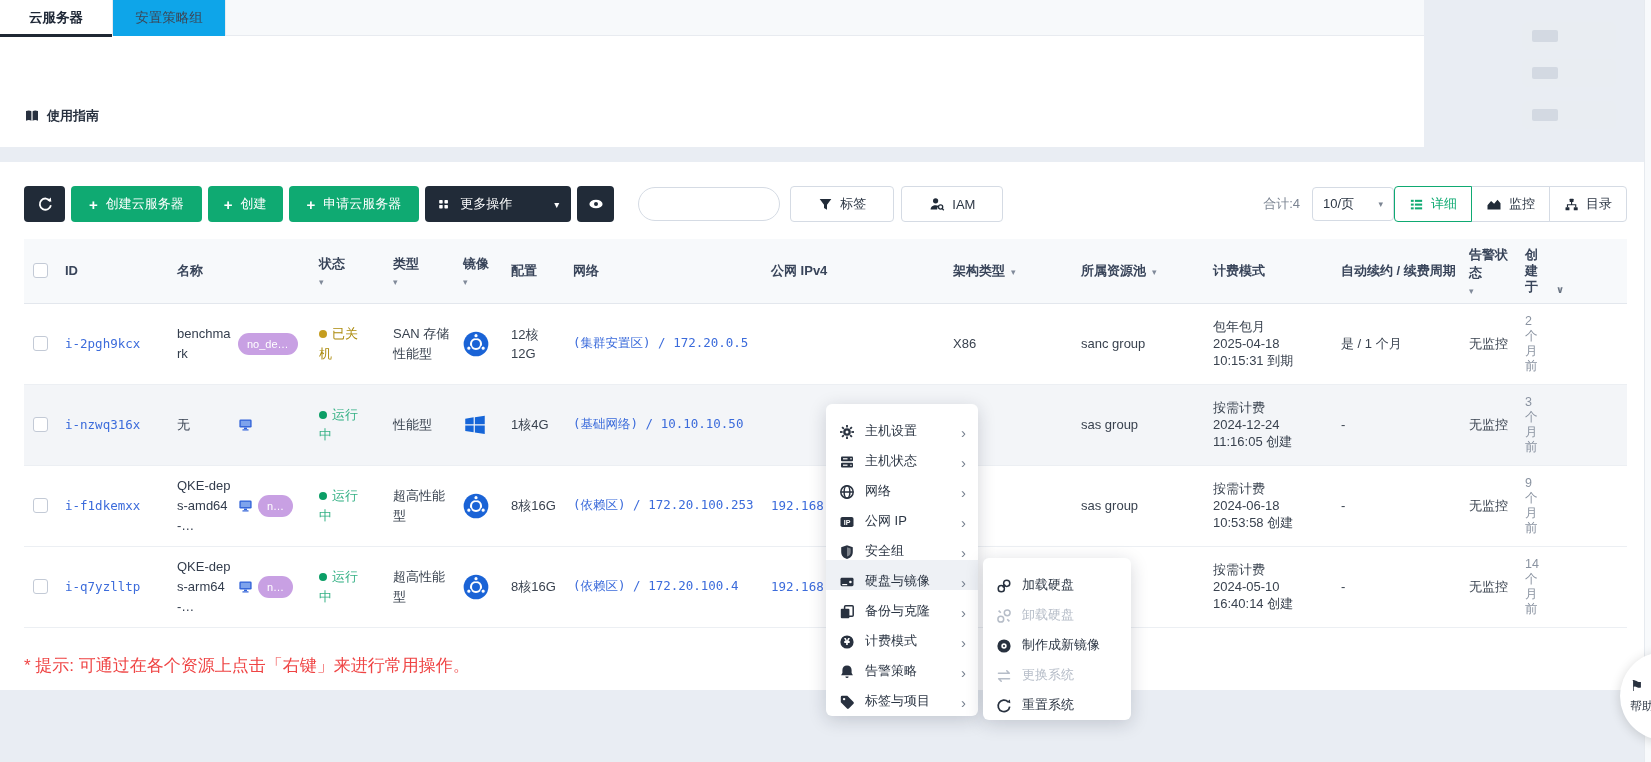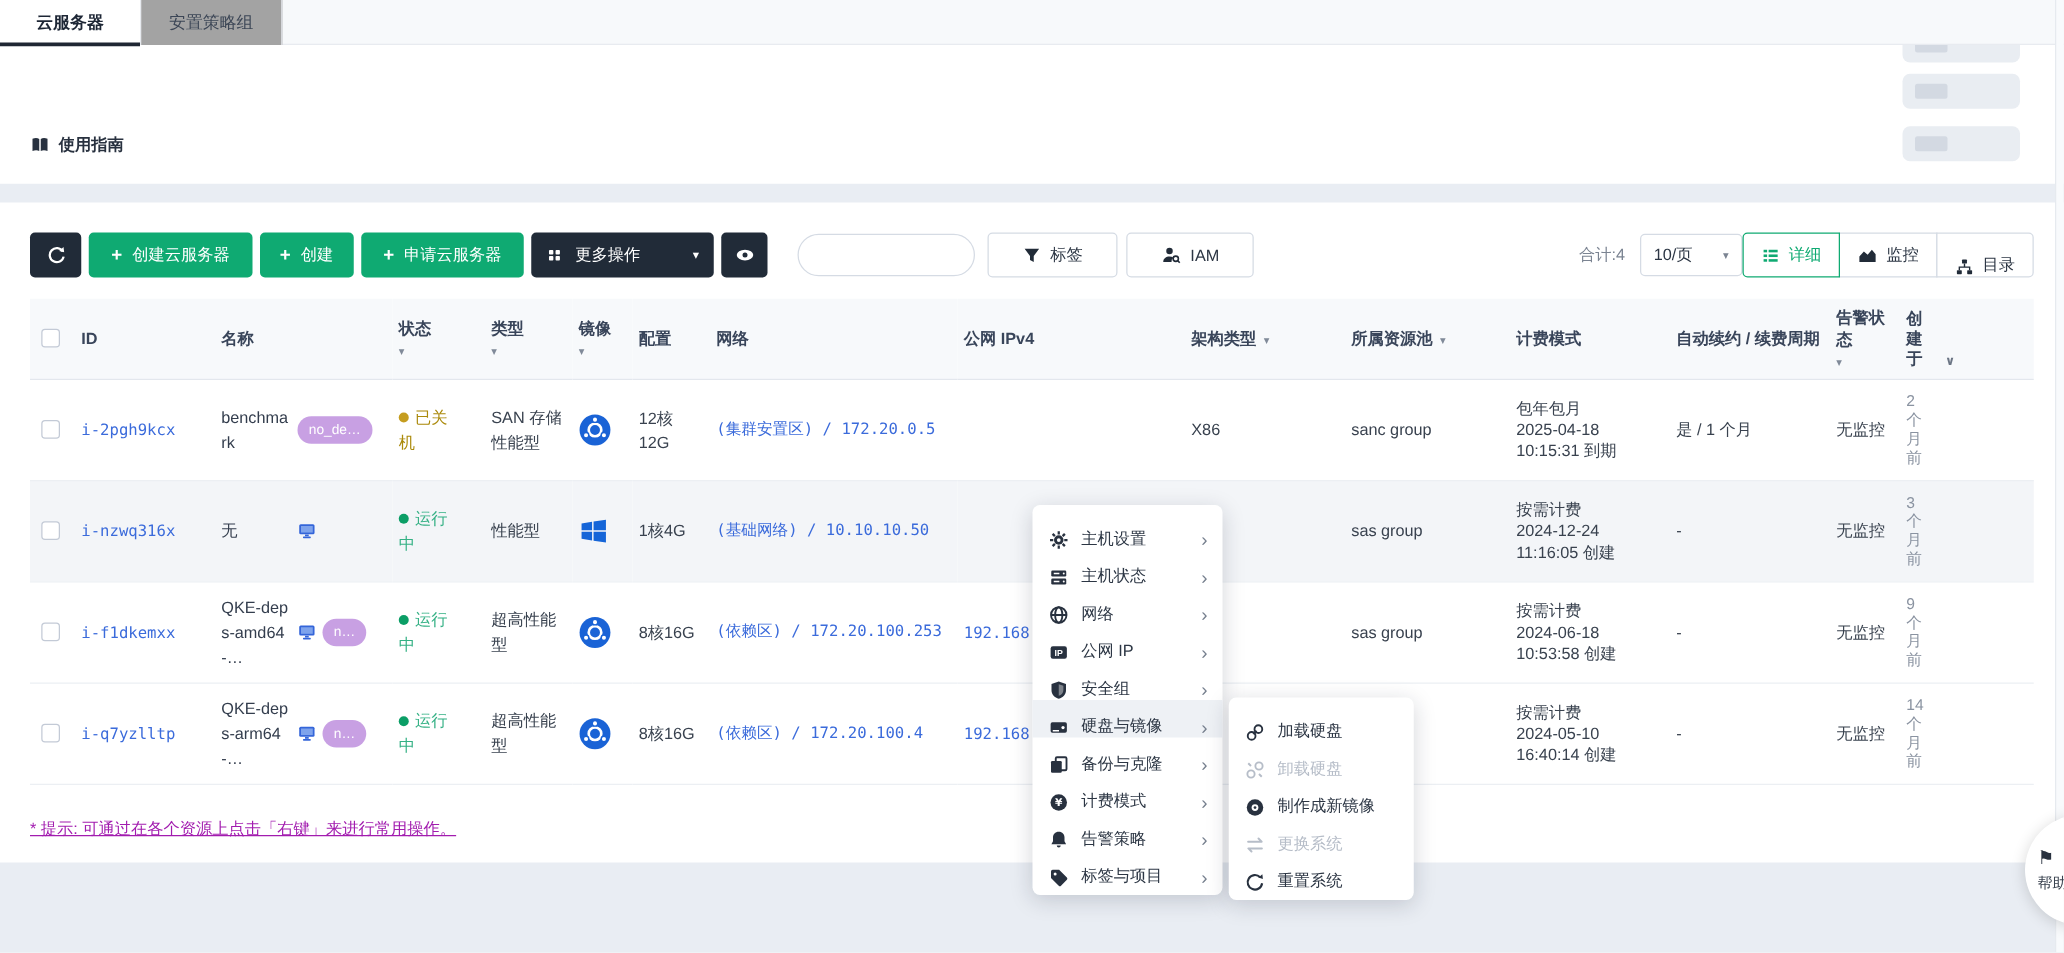--- a/index.html
+++ b/index.html
@@ -1,24 +1,24 @@
 <!DOCTYPE html>
 <html><head>
 <meta charset="utf-8">
 <style>
   * { margin:0; padding:0; box-sizing:border-box; }
   html,body { width:1651px; height:762px; }
   body { font-family:"Liberation Sans","DejaVu Sans",sans-serif; background:#e9edf3; overflow:hidden; }
   .stage { position:relative; width:1651px; height:762px; background:#e9edf3; overflow:hidden; }
 
   
-  .top-card { position:absolute; left:0; top:0; width:1651px; height:147px; background:#fff; }
+  .top-card { position:absolute; left:0; top:0; width:1424px; height:147px; background:#fff; }
   .tabbar { position:relative; z-index:2; height:36px; background:#f7f9fb; border-bottom:1px solid #e8ebf0; display:flex; }
   .tab { width:113px; height:36px; display:flex; align-items:center; justify-content:center;
-         font-size:13.5px; color:#3c4656; border-right:1px solid #e7eaef; cursor:pointer; position:relative; background:#a3a3a3; }
+         font-size:13.5px; color:#3c4656; border-right:1px solid #e7eaef; cursor:pointer; position:relative; background:#0ea5e9; }
   .tab.active { background:#fff; color:#1d2635; font-weight:bold; }
   .tab.active::after { content:""; position:absolute; left:0; right:0; bottom:-1px; height:3px; background:#1f2733; }
   .collapse-link { position:absolute; right:95px; top:9px; font-size:13.5px; color:#2a3342; cursor:pointer; }
   .desc { position:absolute; left:24px; top:60px; width:1345px; font-size:13.5px; line-height:22px; color:#4b5566; z-index:2;}
   .guide { position:absolute; left:24px; top:107px; display:flex; align-items:center; gap:7px;
            font-size:13px; color:#28313f; font-weight:bold; cursor:pointer; z-index:2;}
   .skeletons { position:absolute; left:1522px; top:0; width:94px; height:147px; z-index:1; }
   .skel-box { position:absolute; left:0; width:94px; height:28px; background:#e9edf2; border-radius:6px; }
   .skel-box .bar { position:absolute; left:10px; top:8px; width:26px; height:12px; background:#d3d9e2; border-radius:2px; }
 
@@ -42,21 +42,21 @@
   .btn-line { background:#fff; border:1px solid #d5dbe4; color:#2c3644; padding:0 27px; gap:7px; margin-right:7px; }
   .right-cluster { margin-left:auto; display:flex; align-items:center; }
   .total { font-size:13px; color:#7b8492; margin-right:12px; }
   .select { height:34px; width:82px; border:1px solid #d5dbe4; border-radius:4px; background:#fff; display:flex;
             align-items:center; padding:0 10px; font-size:13px; color:#2c3644; cursor:pointer; margin-right:0; }
   .select .caret { margin-left:auto; font-size:9px; color:#7b8492; }
   .view-group { display:flex; }
   .view-btn { height:36px; background:#fff; border:1px solid #d5dbe4; display:flex; align-items:center; gap:7px;
               padding:0 14px; font-size:13px; color:#2c3644; cursor:pointer; margin-left:-1px; }
   .view-btn:first-child { border-radius:4px 0 0 4px; margin-left:0; }
-  .view-btn:last-child { border-radius:0 4px 4px 0;align-items:flex-end; }
+  .view-btn:last-child { border-radius:0 4px 4px 0; }
   .view-btn.active { border-color:#0faa72; color:#0faa72; z-index:1; position:relative; }
 
   
   table.grid { position:absolute; left:24px; top:77px; width:1603px; border-collapse:collapse; table-layout:fixed; }
   .grid th { background:#f7f9fb; height:64px; text-align:left; vertical-align:middle; font-size:13px; font-weight:bold;
              color:#39455a; padding:0 12px 0 5px; border-bottom:1px solid #e3e7ed; }
   .grid th.wrap { white-space:normal; }
   .grid th:not(.wrap) .th-label { white-space:nowrap; }
   .grid td { height:81px; vertical-align:middle; font-size:13px; color:#39424f; padding:0 12px 0 5px;
              border-bottom:1px solid #eceff3; }
@@ -76,21 +76,21 @@
   .dot { display:inline-block; width:8px; height:8px; border-radius:50%; margin-right:5px; }
   .dot.running { background:#0b9e66; } .dot.stopped { background:#c59d1f; }
   .st-running { color:#35b185; } .st-stopped { color:#ab8a0b; }
   .type-inner { width:60px; line-height:20px; }
   .config-cell { padding-right:6px !important; line-height:19px; }
   .net-link { font-family:"DejaVu Sans Mono","Liberation Mono",monospace; font-size:12.5px; color:#3b6bdb;
               white-space:nowrap; cursor:pointer; }
   .billing div { line-height:17px; white-space:nowrap; }
   .alarm-cell { color:#5a6472; font-size:12.5px; }
   .created-inner { width:20px; word-break:break-all; line-height:15px; font-size:12.5px; color:#8a93a1; }
-  .tip { position:absolute; left:24px; top:492px; font-size:13px; color:#a21caf;text-decoration:underline; }
+  .tip { position:absolute; left:24px; top:492px; font-size:17px; color:#ef4444; }
 
   
   .ctx-menu { position:absolute; left:826px; top:404px; width:152px; background:#fff; border-radius:6px;
               box-shadow:0 4px 18px rgba(20,30,50,.18); padding:6px 0; z-index:10; }
   .sub-menu { position:absolute; left:983px; top:558px; width:148px; background:#fff; border-radius:6px;
               box-shadow:0 4px 18px rgba(20,30,50,.18); padding:6px 0; z-index:11; }
   .menu-item { height:30px; display:flex; align-items:flex-end; gap:10px; padding:0 12px; font-size:13px;
                color:#2c3644; cursor:pointer; }
   .menu-item.active { background:#eef1f5; }
   .menu-item.disabled { color:#b6bdc8; cursor:default; }

